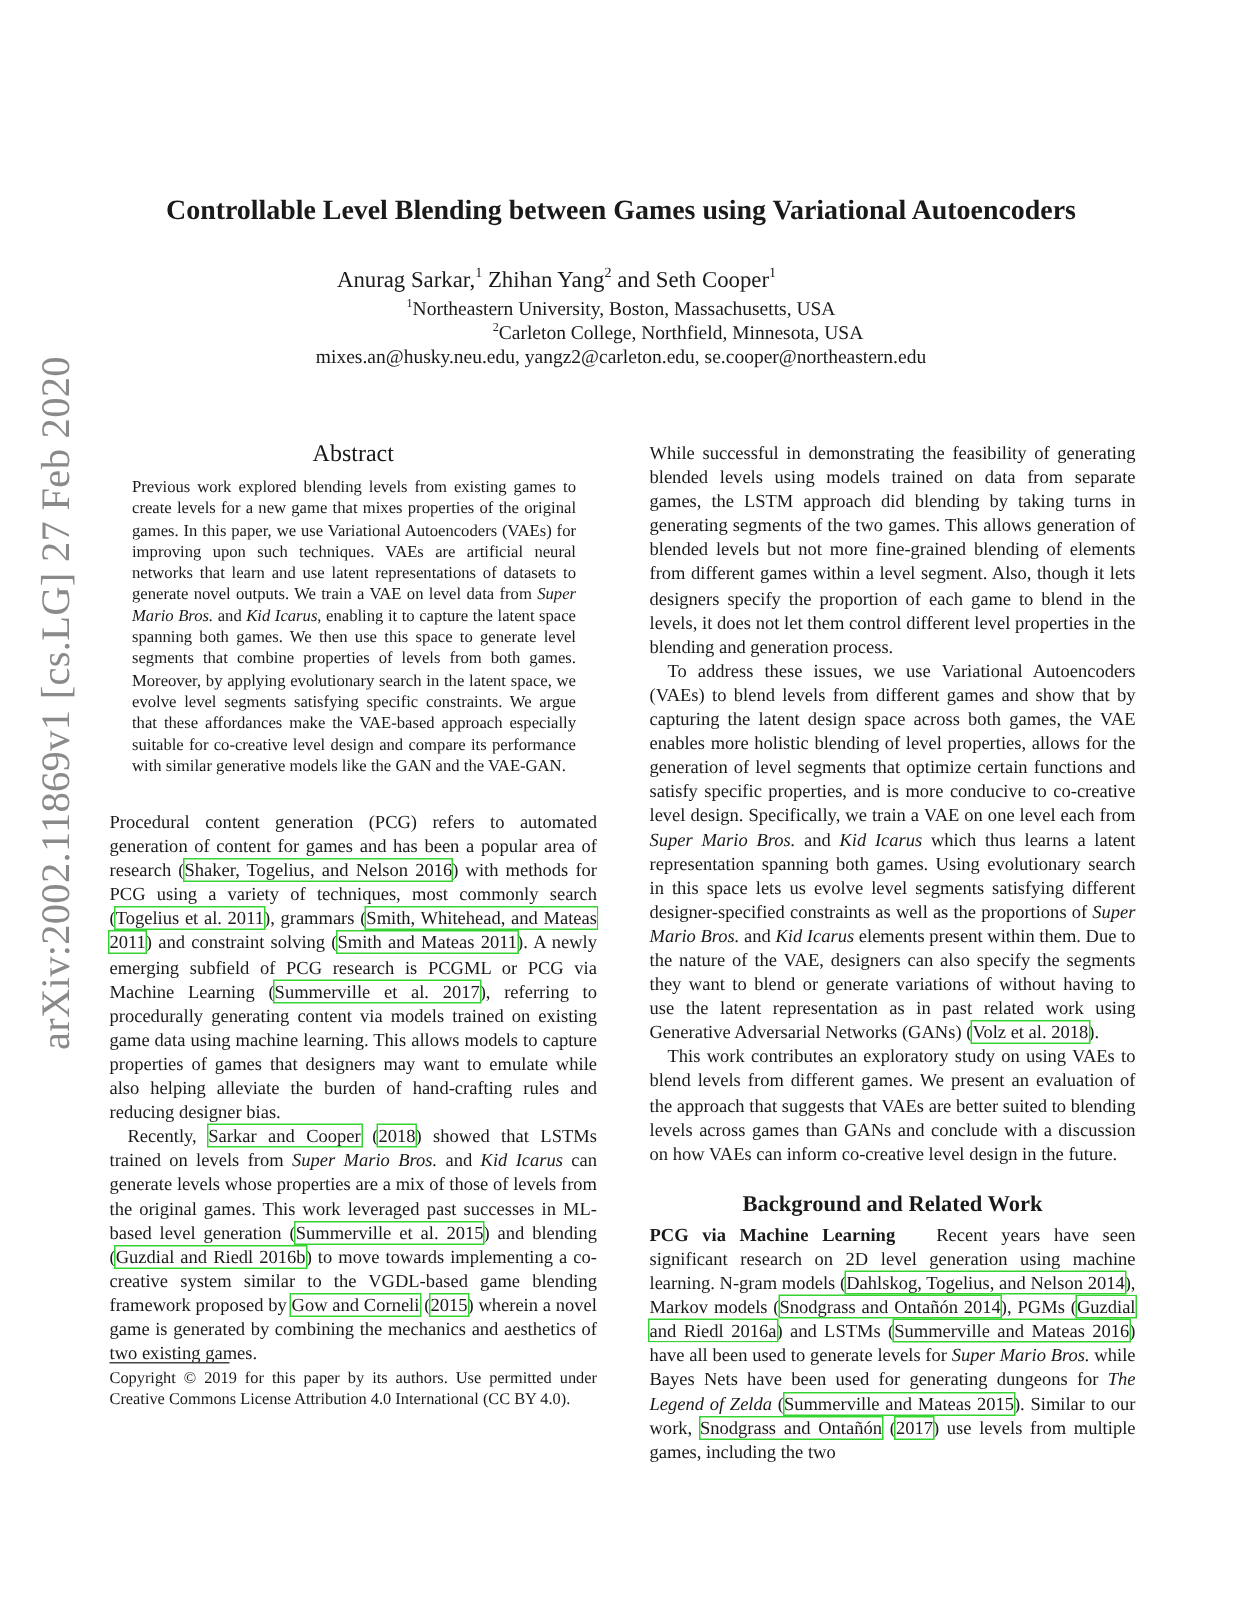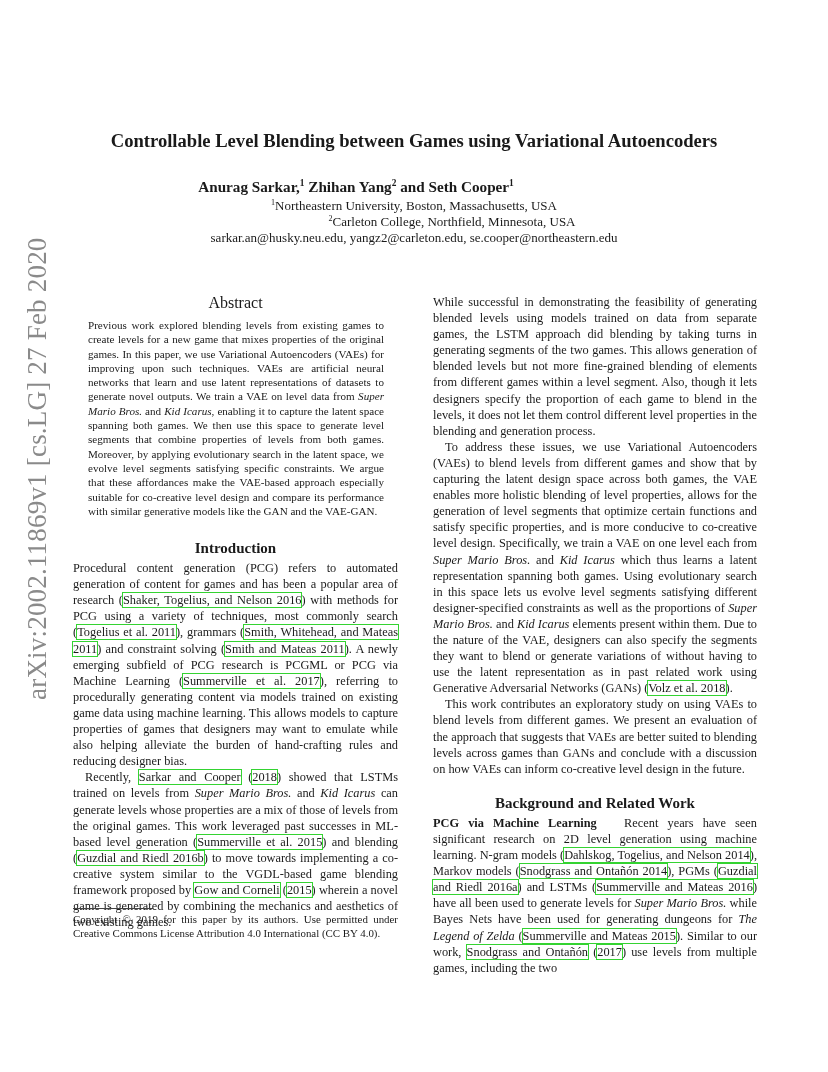--- a/index.html
+++ b/index.html
@@ -1,21 +1,21 @@
 <!DOCTYPE html>
 <html><head>
 <meta charset="utf-8">
 <style>
   html, body { margin: 0; padding: 0; background: #ffffff; }
   body { width: 828px; height: 1072px; position: relative; overflow: hidden;
          font-family: "Liberation Serif", "DejaVu Serif", serif; color: #1a1a1a; }
   .title { position: absolute; top: 130px; left: 0; width: 828px; text-align: center;
            font-size: 18.6px; font-weight: bold; letter-spacing: 0; }
-  .authors { position: absolute; top: 178px; left: 0; width: 712px; text-align: center;
-             font-size: 15.2px; font-weight: bold; }
+  .authors { position: absolute; top: 178px; left: 15px; width: 712px; text-align: center;
+             font-size: 15.2px; font-weight: normal; }
   .affil { position: absolute; left: 0; width: 828px; text-align: center; font-size: 13px; }
   .affil sup, .authors sup { font-size: 0.62em; vertical-align: super; line-height: 0; }
   .stamp { position: absolute; left: 22px; top: 700px; transform-origin: 0 0; transform: rotate(-90deg);
            font-size: 27px; color: #8a8a8a; white-space: nowrap; letter-spacing: 0.2px; }
   .col { position: absolute; font-size: 12.35px; line-height: 16.1px; text-align: justify; }
   .col-left { left: 73px; width: 325px; }
   .col-right { left: 433px; width: 324px; }
   .abs-head { position: absolute; left: 73px; top: 294px; width: 325px; text-align: center;
               font-weight: normal; font-size: 16px; }
   .abstract { position: absolute; left: 88px; top: 318px; width: 296px; font-size: 11.1px;
@@ -38,29 +38,28 @@
 <div class="authors">
   <span>Anurag Sarkar,</span><sup>1</sup><span> Zhihan Yang</span><sup>2</sup><span> and Seth Cooper</span><sup>1</sup>
 </div>
 
 <div class="affil" style="top:198px;">
   <sup>1</sup><span>Northeastern University, Boston, Massachusetts, USA</span>
 </div>
 <div class="affil" style="top:214px;margin-left:38px;">
   <sup>2</sup><span>Carleton College, Northfield, Minnesota, USA</span>
 </div>
-<div class="affil" style="top:230px;">sarkar.an@husky.neu.edu, yangz2@carleton.edu, se.cooper@northeastern.edu</div>
+<div class="affil" style="top:230px;">mixes.an@husky.neu.edu, yangz2@carleton.edu, se.cooper@northeastern.edu</div>
 
 <div class="stamp">arXiv:2002.11869v1  [cs.LG]  27 Feb 2020</div>
 
 <div class="abs-head">Abstract</div>
 <div class="abstract"><span>Previous work explored blending levels from existing games to create levels for a new game that mixes properties of the original games. In this paper, we use Variational Autoencoders (VAEs) for improving upon such techniques. VAEs are artificial neural networks that learn and use latent representations of datasets to generate novel outputs. We train a VAE on level data from </span><i>Super Mario Bros.</i><span> and </span><i>Kid Icarus</i><span>, enabling it to capture the latent space spanning both games. We then use this space to generate level segments that combine properties of levels from both games. Moreover, by applying evolutionary search in the latent space, we evolve level segments satisfying specific constraints. We argue that these affordances make the VAE-based approach especially suitable for co-creative level design and compare its performance with similar generative models like the GAN and the VAE-GAN.</span></div>
 
 <div class="col col-left" style="top:540px;">
-  <h2 class="sec-head" style="margin-bottom:4px;">Introduction</h2>
   <p><span>Procedural content generation (PCG) refers to automated generation of content for games and has been a popular area of research (</span><span class="cite">Shaker, Togelius, and Nelson 2016</span><span>) with methods for PCG using a variety of techniques, most commonly search (</span><span class="cite">Togelius et al. 2011</span><span>), grammars (</span><span class="cite">Smith, Whitehead, and Mateas 2011</span><span>) and constraint solving (</span><span class="cite">Smith and Mateas 2011</span><span>). A newly emerging subfield of PCG research is PCGML or PCG via Machine Learning (</span><span class="cite">Summerville et al. 2017</span><span>), referring to procedurally generating content via models trained on existing game data using machine learning. This allows models to capture properties of games that designers may want to emulate while also helping alleviate the burden of hand-crafting rules and reducing designer bias.</span></p>
   <p class="indent"><span>Recently, </span><span class="cite">Sarkar and Cooper</span><span> (</span><span class="cite">2018</span><span>) showed that LSTMs trained on levels from </span><i>Super Mario Bros.</i><span> and </span><i>Kid Icarus</i><span> can generate levels whose properties are a mix of those of levels from the original games. This work leveraged past successes in ML-based level generation (</span><span class="cite">Summerville et al. 2015</span><span>) and blending (</span><span class="cite">Guzdial and Riedl 2016b</span><span>) to move towards implementing a co-creative system similar to the VGDL-based game blending framework proposed by </span><span class="cite">Gow and Corneli</span><span> (</span><span class="cite">2015</span><span>) wherein a novel game is generated by combining the mechanics and aesthetics of two existing games.</span></p>
 </div>
 
 <div class="rulebox"></div>
 <div class="footnote">Copyright © 2019 for this paper by its authors. Use permitted under Creative Commons License Attribution 4.0 International (CC BY 4.0).</div>
 
 <div class="col col-right" style="top:294px;">
   <p>While successful in demonstrating the feasibility of generating blended levels using models trained on data from separate games, the LSTM approach did blending by taking turns in generating segments of the two games. This allows generation of blended levels but not more fine-grained blending of elements from different games within a level segment. Also, though it lets designers specify the proportion of each game to blend in the levels, it does not let them control different level properties in the blending and generation process.</p>
   <p class="indent"><span>To address these issues, we use Variational Autoencoders (VAEs) to blend levels from different games and show that by capturing the latent design space across both games, the VAE enables more holistic blending of level properties, allows for the generation of level segments that optimize certain functions and satisfy specific properties, and is more conducive to co-creative level design. Specifically, we train a VAE on one level each from </span><i>Super Mario Bros.</i><span> and </span><i>Kid Icarus</i><span> which thus learns a latent representation spanning both games. Using evolutionary search in this space lets us evolve level segments satisfying different designer-specified constraints as well as the proportions of </span><i>Super Mario Bros.</i><span> and </span><i>Kid Icarus</i><span> elements present within them. Due to the nature of the VAE, designers can also specify the segments they want to blend or generate variations of without having to use the latent representation as in past related work using Generative Adversarial Networks (GANs) (</span><span class="cite">Volz et al. 2018</span><span>).</span></p>

